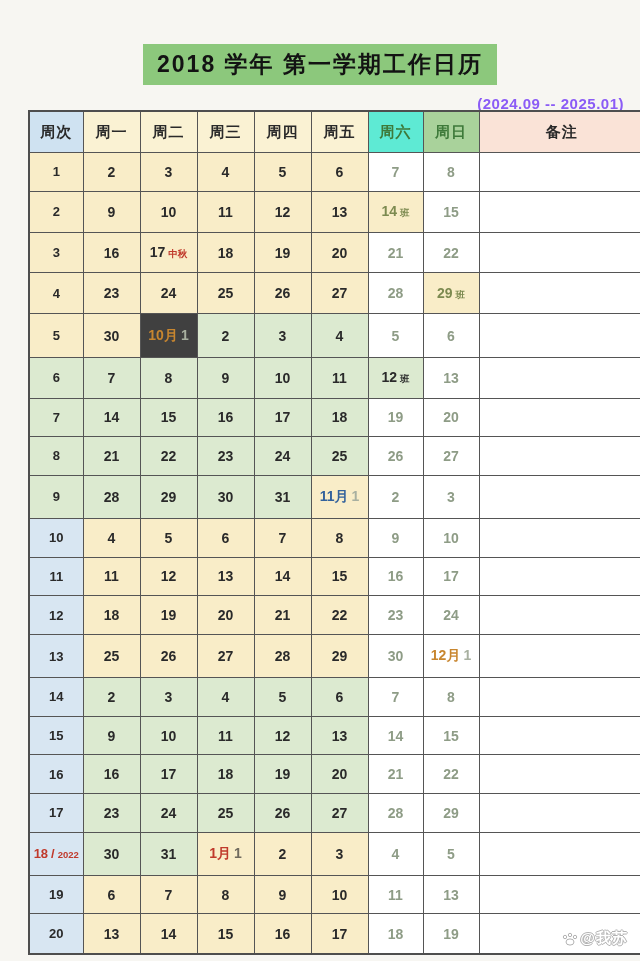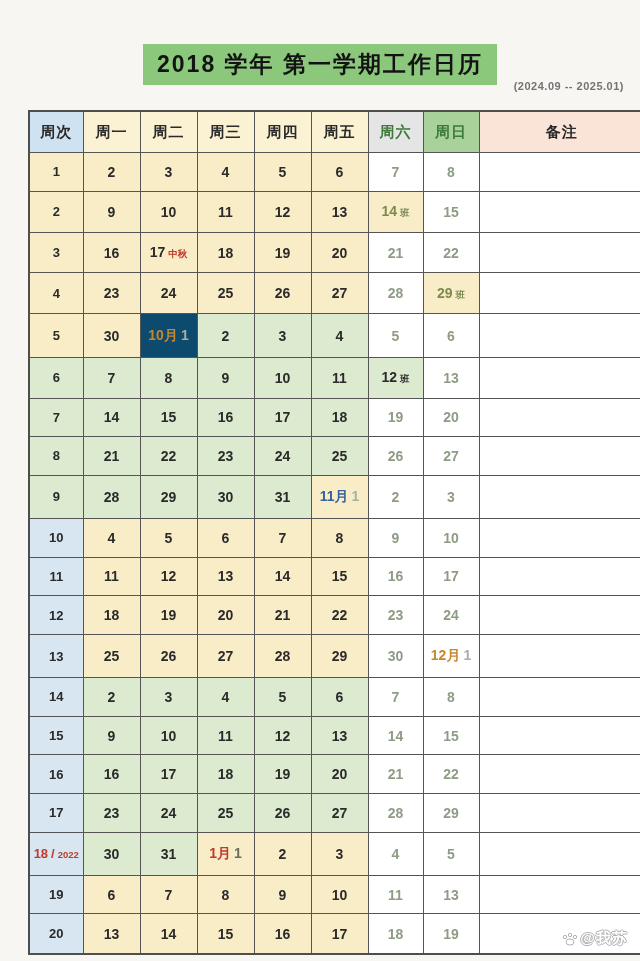--- a/index.html
+++ b/index.html
@@ -7,22 +7,22 @@
     width:640px;height:961px;position:relative;overflow:hidden;
     background:#f7f6f2;
     font-family:"Liberation Sans","DejaVu Sans",sans-serif;
   }
   .title-wrap{position:absolute;top:44px;left:0;width:100%;text-align:center}
   .title{
     display:inline-block;background:#8cc87c;color:#131313;
     font-size:23px;font-weight:bold;padding:5px 14px;letter-spacing:2px;
   }
   .subtitle{
-    position:absolute;top:80px;right:16px;
-    font-size:11px;font-weight:bold;color:#737373;letter-spacing:.5px;
+    position:absolute;top:95px;right:16px;
+    font-size:15px;font-weight:bold;color:#8b5cf6;letter-spacing:.5px;
   }
   table{
     position:absolute;left:28px;top:110px;width:616px;height:845px;
     border-collapse:collapse;table-layout:fixed;
     border:2px solid #4e4e4e;background:#ffffff;
   }
   th,td{
     border:1px solid #555;text-align:center;vertical-align:middle;
     padding:0;font-weight:bold;white-space:nowrap;overflow:hidden;
   }
@@ -68,21 +68,21 @@
         <col style="width:166px">
     </colgroup>
     <thead>
       <tr id="head-row">
           <th style="background: rgb(207, 226, 241); color: rgb(42, 42, 42);">周次</th>
           <th style="background: rgb(250, 242, 211); color: rgb(42, 42, 42);">周一</th>
           <th style="background: rgb(250, 242, 211); color: rgb(42, 42, 42);">周二</th>
           <th style="background: rgb(250, 242, 211); color: rgb(42, 42, 42);">周三</th>
           <th style="background: rgb(250, 242, 211); color: rgb(42, 42, 42);">周四</th>
           <th style="background: rgb(250, 242, 211); color: rgb(42, 42, 42);">周五</th>
-          <th style="background: #e5e5e5; color: rgb(62, 122, 58);">周六</th>
+          <th style="background: #5eead4; color: rgb(62, 122, 58);">周六</th>
           <th style="background: rgb(169, 210, 155); color: rgb(62, 122, 58);">周日</th>
           <th style="background: rgb(250, 227, 215); color: rgb(42, 42, 42);">备注</th>
         </tr>
     </thead>
     <tbody id="cal-body">
     <tr>
           <td class="week" style="background: rgb(249, 237, 200);"><span class="p" style="color: rgb(42, 42, 42);">1</span></td>
           <td class="day" style="background: rgb(249, 237, 200);"><span class="p" style="color: rgb(42, 42, 42);">2</span></td>
           <td class="day" style="background: rgb(249, 237, 200);"><span class="p" style="color: rgb(42, 42, 42);">3</span></td>
           <td class="day" style="background: rgb(249, 237, 200);"><span class="p" style="color: rgb(42, 42, 42);">4</span></td>
@@ -121,21 +121,21 @@
           <td class="day" style="background: rgb(249, 237, 200);"><span class="p" style="color: rgb(42, 42, 42);">25</span></td>
           <td class="day" style="background: rgb(249, 237, 200);"><span class="p" style="color: rgb(42, 42, 42);">26</span></td>
           <td class="day" style="background: rgb(249, 237, 200);"><span class="p" style="color: rgb(42, 42, 42);">27</span></td>
           <td class="day" style="background: rgb(255, 255, 255);"><span class="p" style="color: rgb(142, 156, 134);">28</span></td>
           <td class="day" style="background: rgb(249, 237, 200);"><span class="p" style="color: rgb(124, 138, 80);">29</span><span class="p sm" style="color: rgb(124, 138, 80);">班</span></td>
           <td class="note"></td>
         </tr>
         <tr>
           <td class="week" style="background: rgb(249, 237, 200);"><span class="p" style="color: rgb(42, 42, 42);">5</span></td>
           <td class="day" style="background: rgb(249, 237, 200);"><span class="p" style="color: rgb(42, 42, 42);">30</span></td>
-          <td class="day" style="background: #0c4a6e;"><span class="p" style="color: rgb(200, 134, 47);">10月</span><span class="p" style="color: rgb(168, 176, 160);">1</span></td>
+          <td class="day" style="background: #404040;"><span class="p" style="color: rgb(200, 134, 47);">10月</span><span class="p" style="color: rgb(168, 176, 160);">1</span></td>
           <td class="day" style="background: rgb(220, 234, 208);"><span class="p" style="color: rgb(42, 42, 42);">2</span></td>
           <td class="day" style="background: rgb(220, 234, 208);"><span class="p" style="color: rgb(42, 42, 42);">3</span></td>
           <td class="day" style="background: rgb(220, 234, 208);"><span class="p" style="color: rgb(42, 42, 42);">4</span></td>
           <td class="day" style="background: rgb(255, 255, 255);"><span class="p" style="color: rgb(142, 156, 134);">5</span></td>
           <td class="day" style="background: rgb(255, 255, 255);"><span class="p" style="color: rgb(142, 156, 134);">6</span></td>
           <td class="note"></td>
         </tr>
         <tr>
           <td class="week" style="background: rgb(220, 234, 208);"><span class="p" style="color: rgb(42, 42, 42);">6</span></td>
           <td class="day" style="background: rgb(220, 234, 208);"><span class="p" style="color: rgb(42, 42, 42);">7</span></td>

